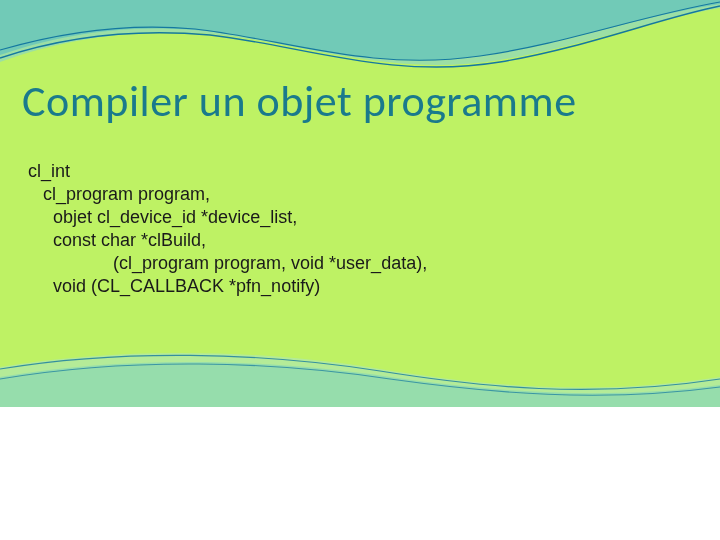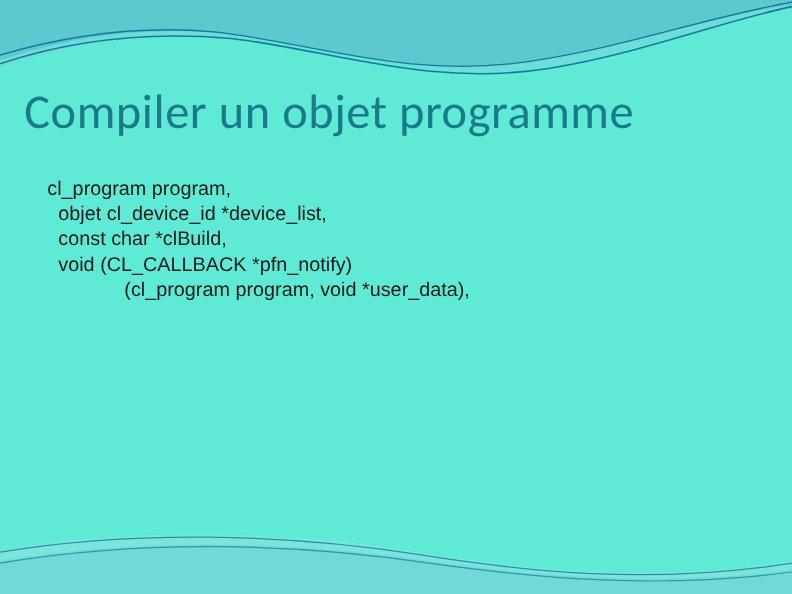--- a/index.html
+++ b/index.html
@@ -7,23 +7,23 @@
     padding: 0;
     width: 720px;
     height: 540px;
     background: #ffffff;
     font-family: Calibri, "Segoe UI", Arial, sans-serif;
     position: relative;
     overflow: hidden;
   }
   .slide {
     width: 720px;
-    height: 540px;
+    height: 407px;
     position: relative;
-    background: #5eead4;
+    background: #bef264;
   }
   .top-waves {
     position: absolute;
     top: 0;
     left: 0;
     width: 720px;
     height: 90px;
     pointer-events: none;
   }
   .title {
@@ -69,25 +69,26 @@
   <svg class="top-waves" viewBox="0 0 720 90" preserveAspectRatio="none">
     <path d="M0,0 L0,62 C60,40 130,28 210,34 C300,42 390,78 500,60 C580,47 650,20 720,8 L720,0 Z" fill="#7fd0db" opacity="0.55"></path>
     <path d="M0,0 L0,55 C55,36 120,24 195,30 C285,38 370,72 480,56 C565,44 640,16 720,4 L720,0 Z" fill="#4fb8c7" opacity="0.55"></path>
     <path d="M0,58 C60,38 130,28 210,35 C300,45 390,80 500,62 C585,48 660,18 720,6" fill="none" stroke="#1478a0" stroke-width="1.4"></path>
     <path d="M0,50 C55,34 120,22 195,29 C285,39 370,72 480,56 C565,44 640,16 720,2" fill="none" stroke="#1478a0" stroke-width="1.2"></path>
   </svg>
 
   <div class="title">Compiler un objet programme</div>
 
   <div class="code-block">
+    <div class="code-line">cl_int</div>
     <div class="code-line">   cl_program program,</div>
     <div class="code-line">     objet cl_device_id *device_list,</div>
     <div class="code-line">     const char *clBuild,</div>
+    <div class="code-line">                 (cl_program program, void *user_data),</div>
     <div class="code-line">     void (CL_CALLBACK *pfn_notify)</div>
-    <div class="code-line">                 (cl_program program, void *user_data),</div>
   </div>
 
   <svg class="bottom-waves" viewBox="0 0 720 70" preserveAspectRatio="none">
     <path d="M0,70 L0,30 C120,10 260,12 380,32 C480,48 590,60 720,40 L720,70 Z" fill="#a6e0e7" opacity="0.4"></path>
     <path d="M0,70 L0,40 C130,18 270,22 390,40 C490,54 600,64 720,48 L720,70 Z" fill="#5fc3d0" opacity="0.35"></path>
     <path d="M0,32 C120,12 260,15 380,34 C480,50 590,62 720,42" fill="none" stroke="#1478a0" stroke-width="1.2" opacity="0.8"></path>
     <path d="M0,42 C130,20 270,24 390,42 C490,56 600,66 720,50" fill="none" stroke="#1478a0" stroke-width="1.1" opacity="0.7"></path>
   </svg>
 
 </div>

